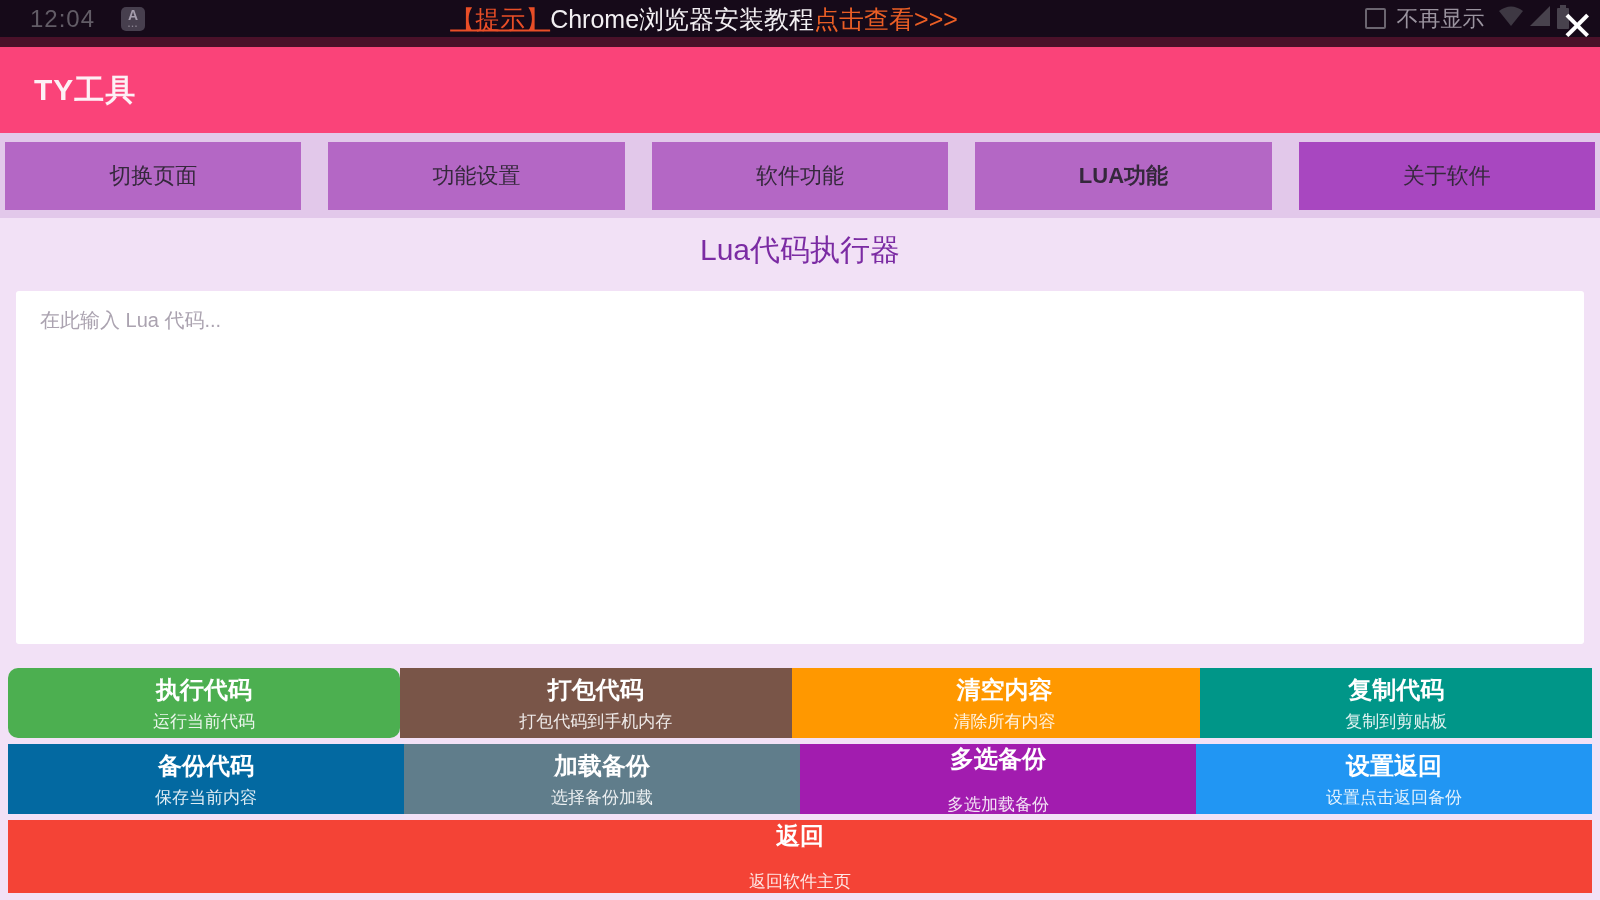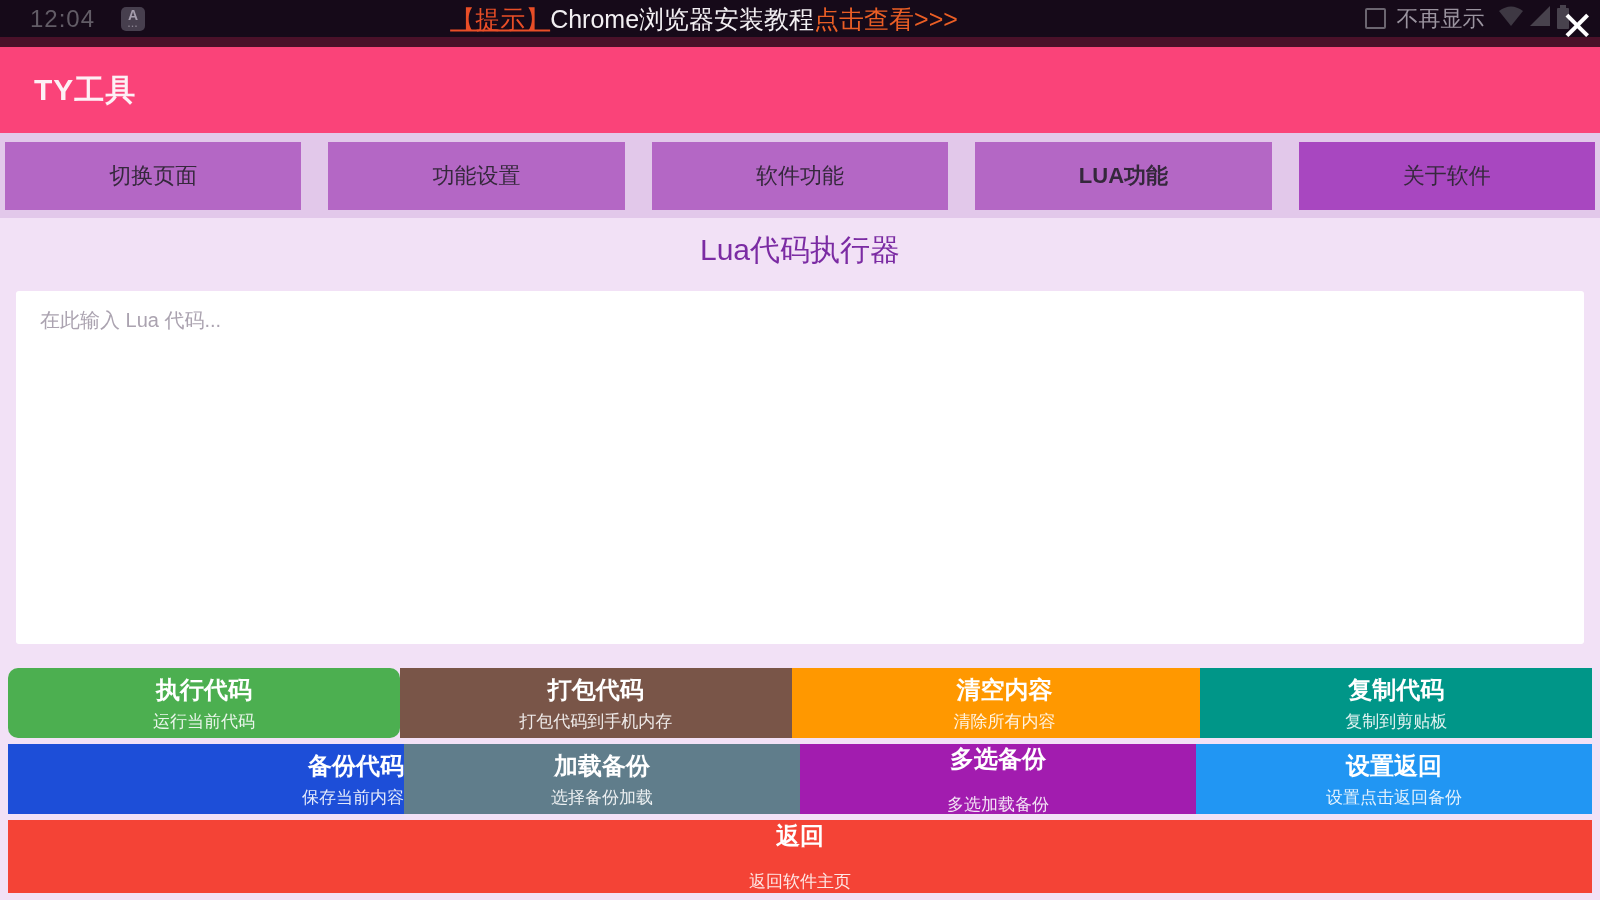--- a/index.html
+++ b/index.html
@@ -164,21 +164,21 @@
         <button class="action-btn" style="background-color: rgb(255, 152, 0); padding-left: 17px;">
           <span class="btn-label">清空内容</span>
           <span class="btn-sub">清除所有内容</span>
         </button>
         <button class="action-btn" style="background-color: rgb(0, 150, 136);">
           <span class="btn-label">复制代码</span>
           <span class="btn-sub">复制到剪贴板</span>
         </button>
       </div>
       <div class="btn-row">
-        <button class="action-btn" style="background-color: #1d4ed8; align-items: flex-end;">
+        <button class="action-btn" style="background-color: #0369a1;">
           <span class="btn-label">备份代码</span>
           <span class="btn-sub">保存当前内容</span>
         </button>
         <button class="action-btn" style="background-color: rgb(96, 125, 139);">
           <span class="btn-label">加载备份</span>
           <span class="btn-sub">选择备份加载</span>
         </button>
         <button class="action-btn" style="background-color: #a21caf; gap: 18px;">
           <span class="btn-label">多选备份</span>
           <span class="btn-sub">多选加载备份</span>

